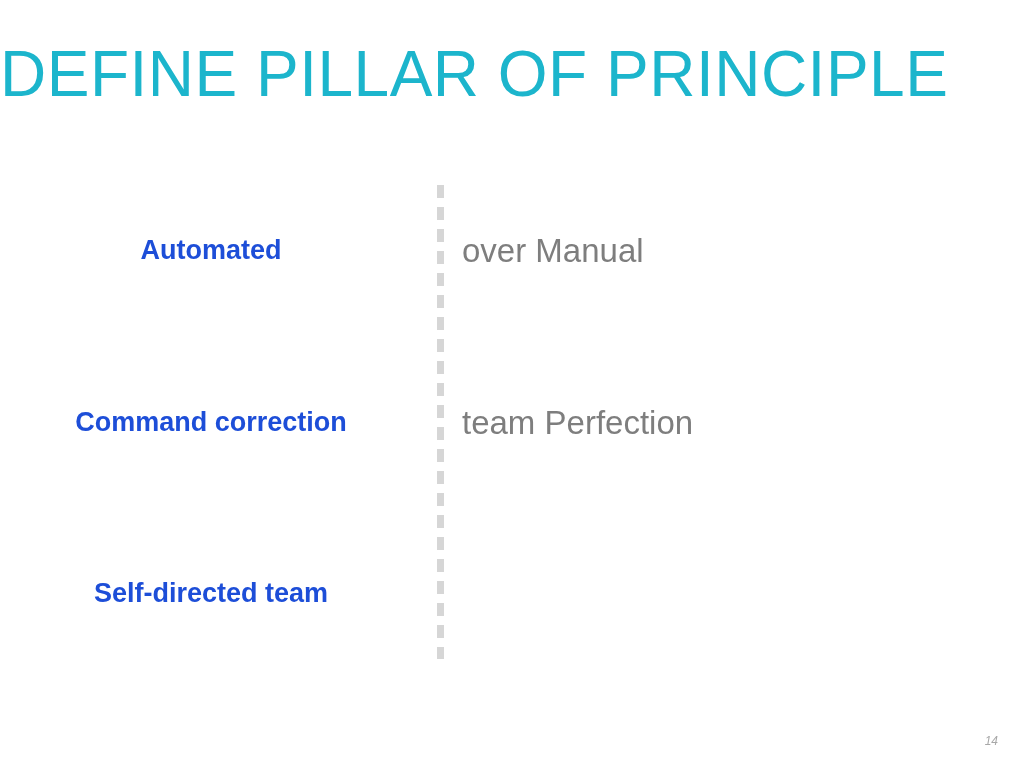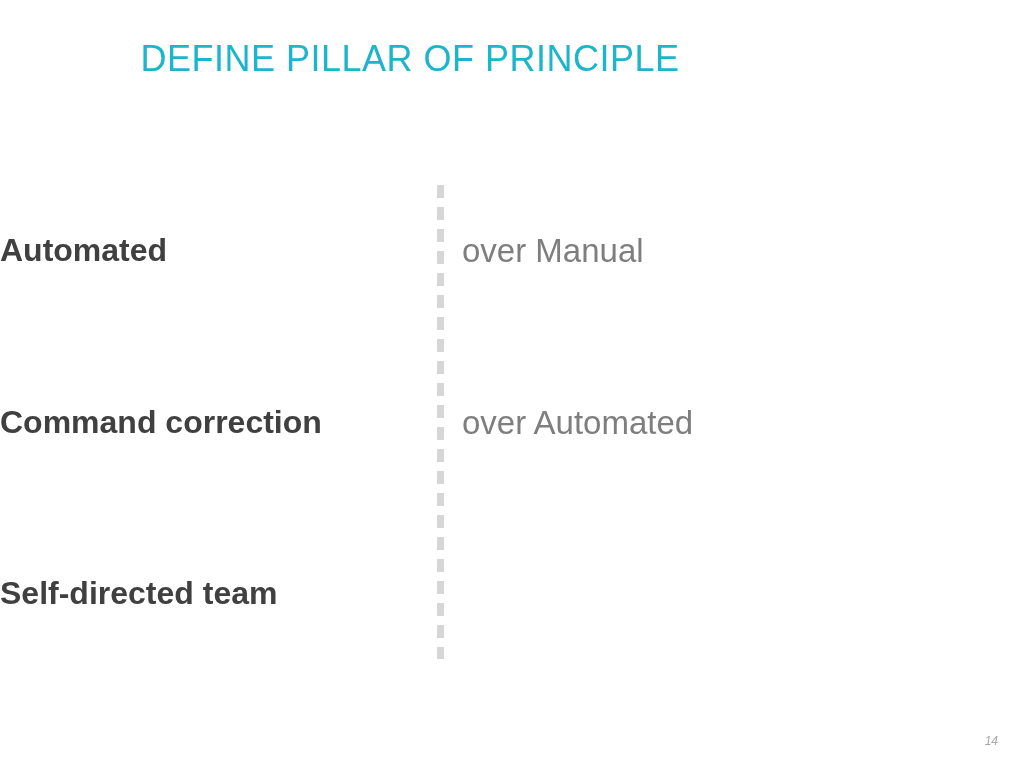--- a/index.html
+++ b/index.html
@@ -19,21 +19,21 @@
   }
 
   
   .slide-title {
     position: absolute;
     left: 0;
     top: 38px;
     width: 820px;
     text-align: center;
     font-family: "Liberation Sans", sans-serif;
-    font-size: 36px;
+    font-size: 64px;
     font-weight: 400;
     letter-spacing: 0.5px;
     color: #1cb5cc;
     white-space: nowrap;
     line-height: 1.15;
   }
 
   
   .principles {
     position: absolute;
@@ -70,25 +70,25 @@
     align-items: center;
   }
   .row-1 { top: 35px; }
   .row-2 { top: 207px; }
   .row-3 { top: 378px; }
 
   .row .term {
     width: 422px;
     padding-right: 0;
     box-sizing: border-box;
-    text-align: left;
+    text-align: center;
     font-family: "Liberation Sans", sans-serif;
-    font-size: 32px;
+    font-size: 27px;
     font-weight: bold;
-    color: #404040;
+    color: #1d4ed8;
     white-space: nowrap;
     line-height: 1;
   }
   .row .gap {
     width: 40px;
     flex: 0 0 40px;
   }
   .row .over {
     text-align: left;
     font-family: "Liberation Sans", sans-serif;
@@ -125,21 +125,21 @@
 
     <div class="row row-1">
       <div class="term">Automated</div>
       <div class="gap"></div>
       <div class="over">over Manual</div>
     </div>
 
     <div class="row row-2">
       <div class="term">Command correction</div>
       <div class="gap"></div>
-      <div class="over">over Automated</div>
+      <div class="over">team Perfection</div>
     </div>
 
     <div class="row row-3">
       <div class="term">Self-directed team</div>
       <div class="gap"></div>
     </div>
 
   </div>
 
   <div class="page-number">14</div>

